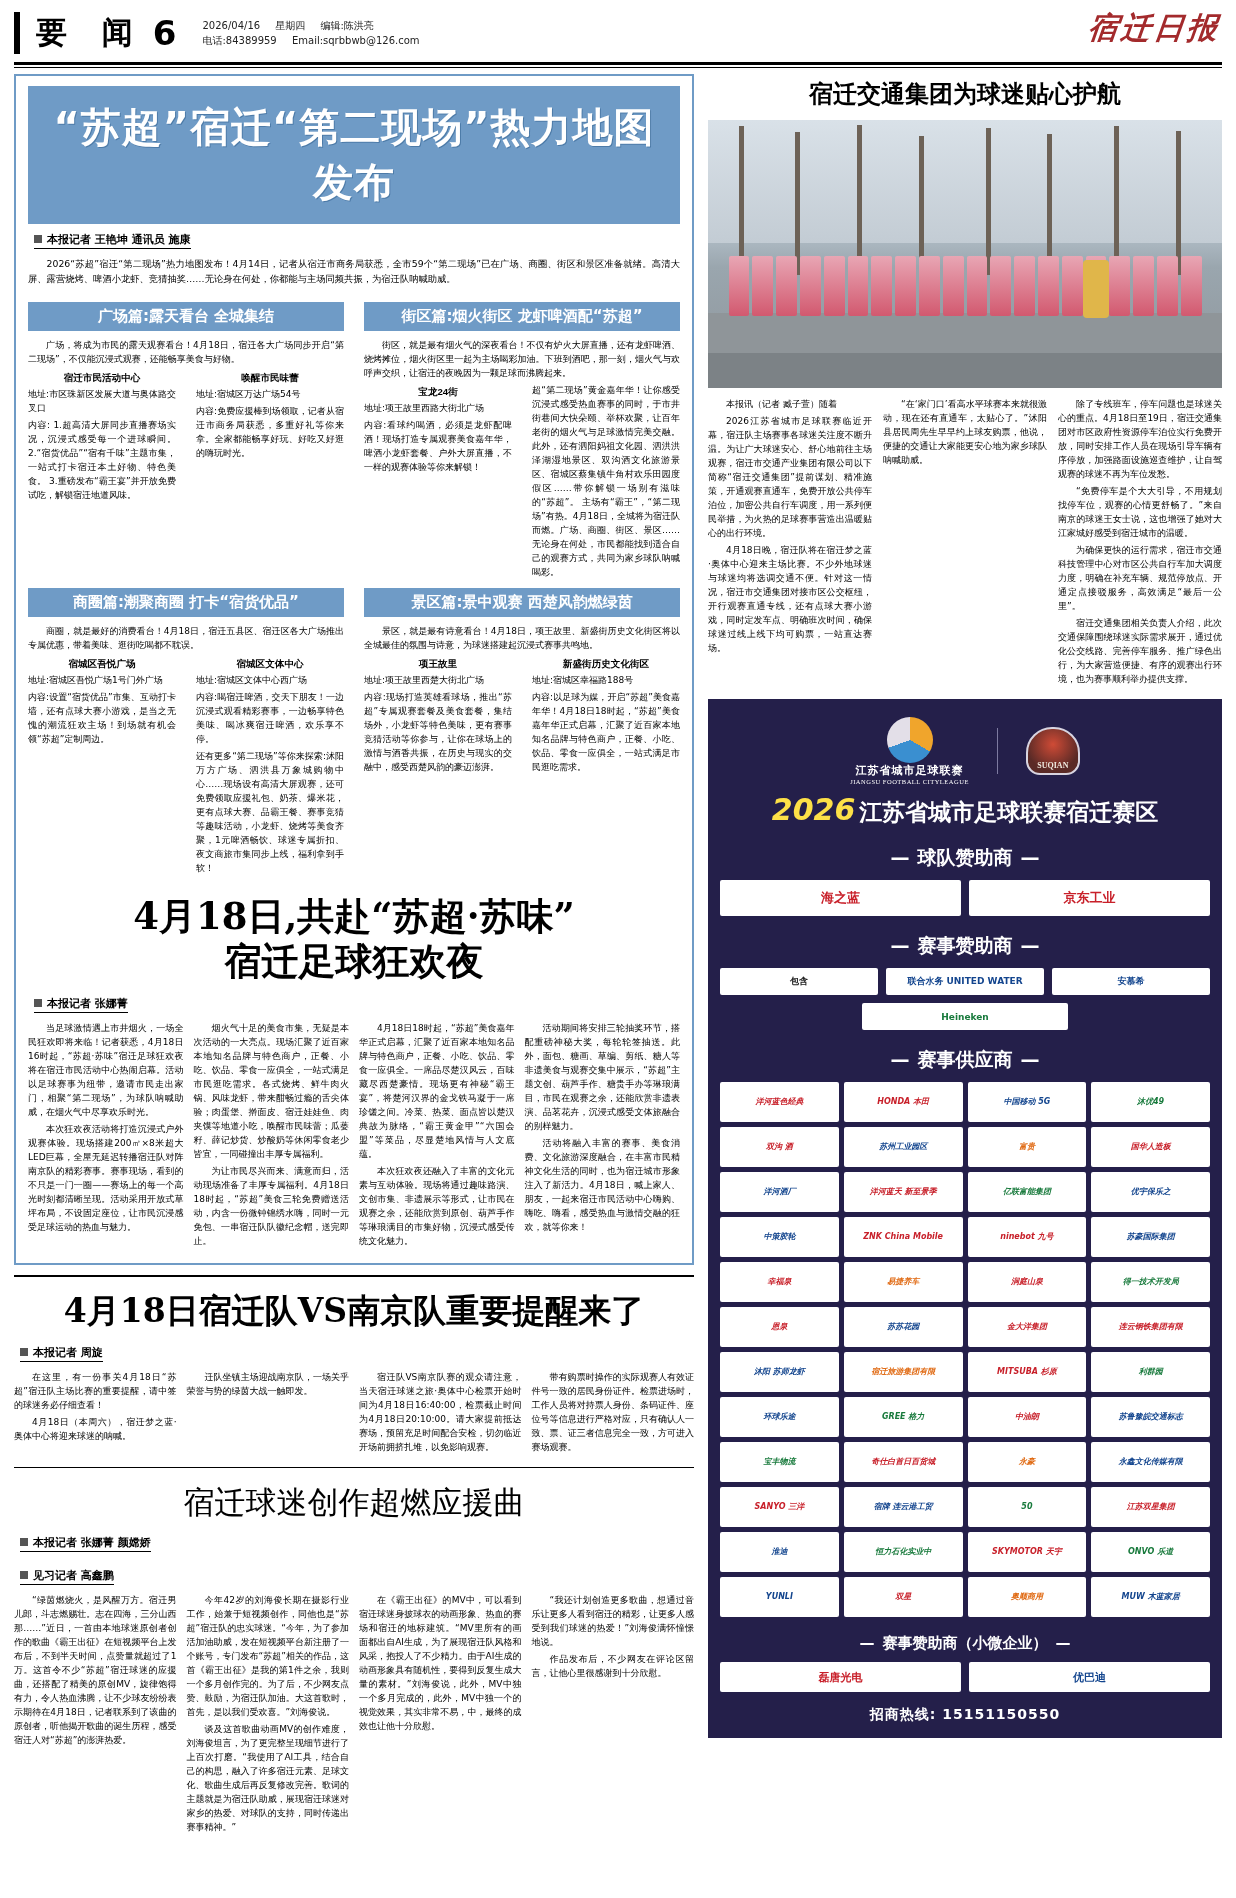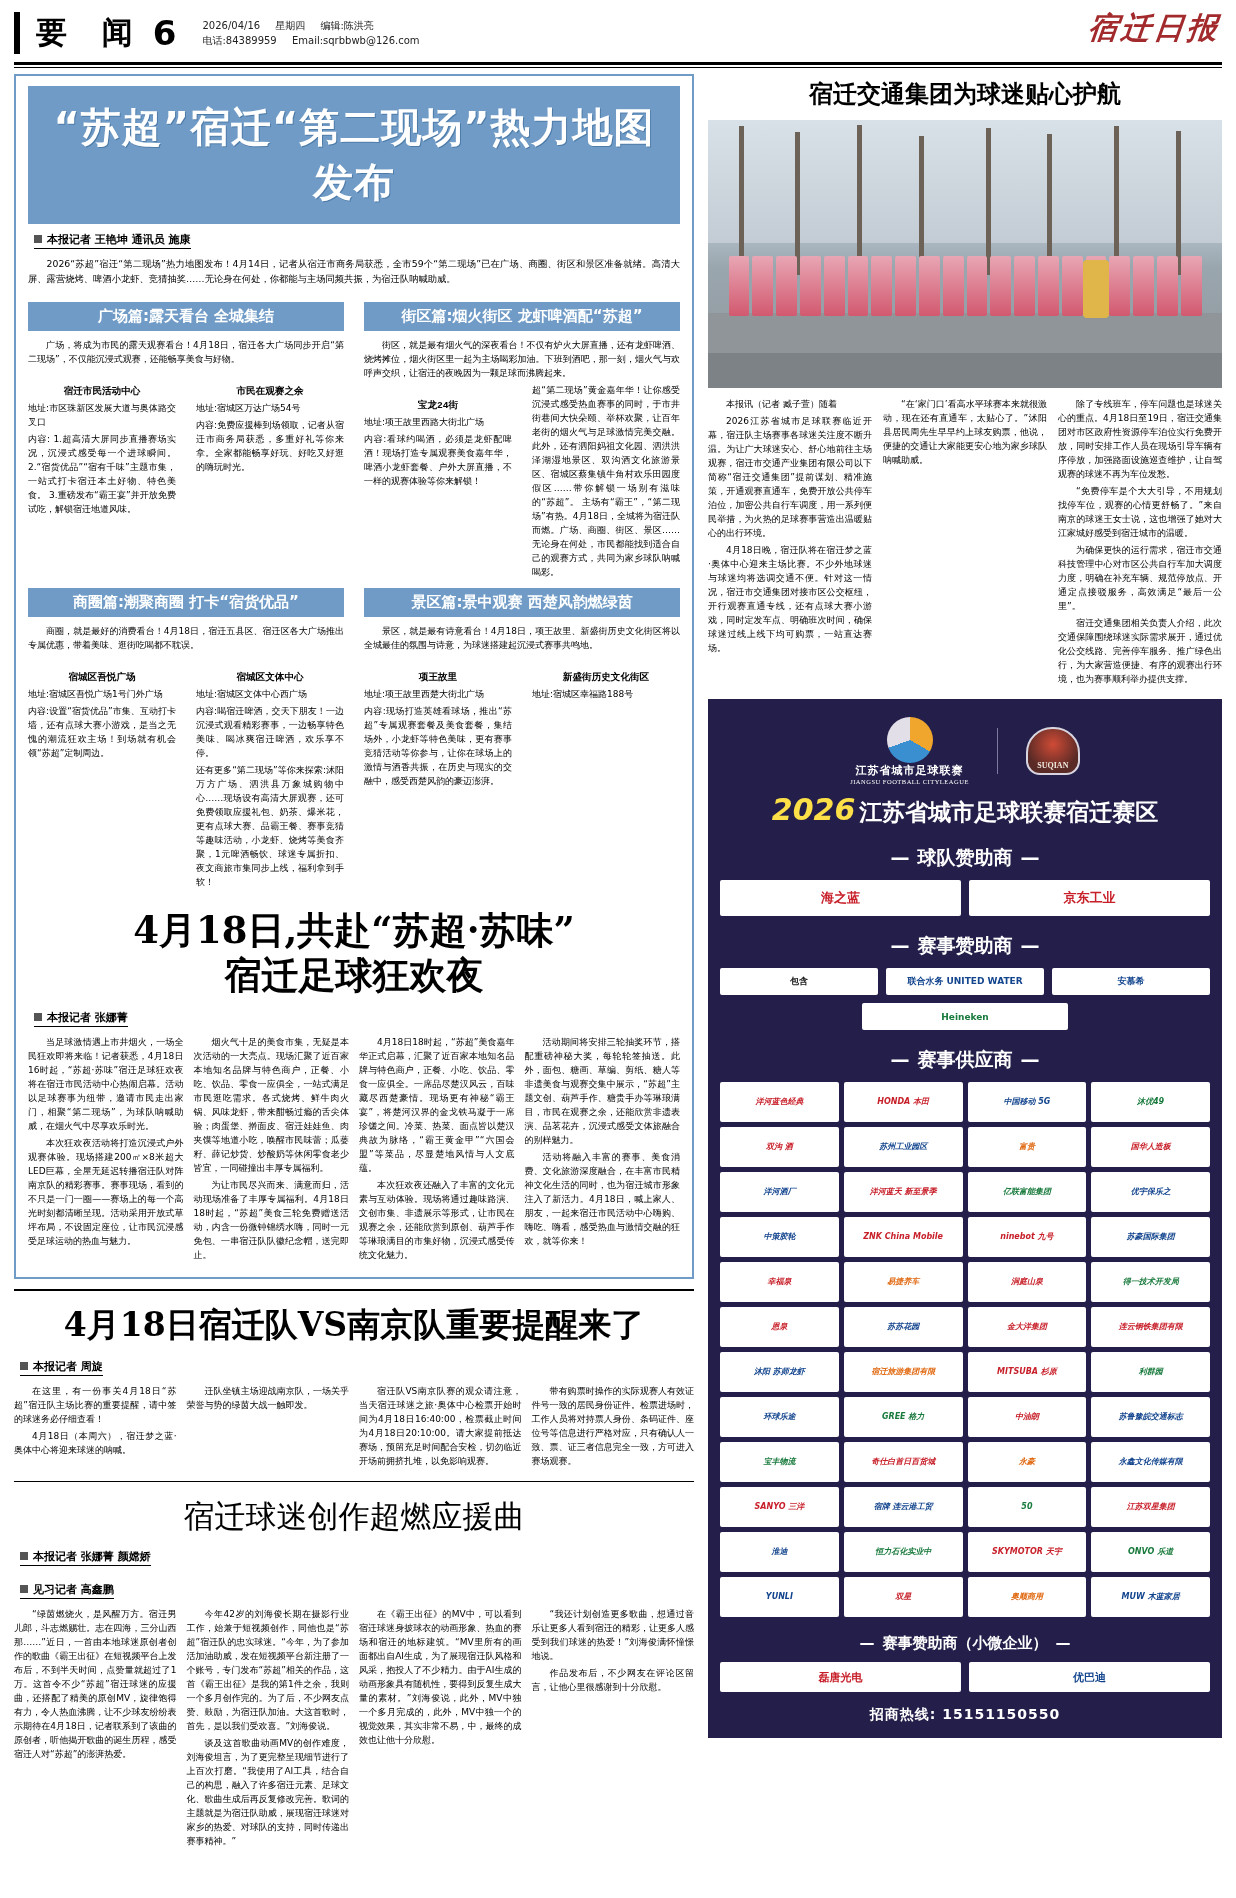--- a/index.html
+++ b/index.html
@@ -42,22 +42,22 @@
      padding:5px 0;margin:6px 0 7px 0;font-family:"DejaVu Sans","Liberation Sans",sans-serif;}
 
   .twocol{display:flex;gap:20px;}
   .half{width:50%;}
   .col4{display:flex;gap:10px;}
   .c4{flex:1;}
 
   p.body{font-size:9px;line-height:14px;text-align:justify;text-indent:2em;margin:0 0 3px 0;
      font-family:"DejaVu Sans","Liberation Sans",sans-serif;}
   p.body.noind{text-indent:0;}
-  .center-sm{font-size:9.6px;line-height:14px;text-align:center;font-weight:bold;margin:16px 0 2px 0;
-     font-family:Liberation Mono, monospace;}
+  .center-sm{font-size:9.6px;line-height:14px;text-align:center;font-weight:bold;margin:2px 0 2px 0;
+     font-family:Liberation Sans, sans-serif;}
 
   h2.big{font-size:37px;font-weight:bold;text-align:center;margin:16px 0 4px 0;line-height:1.22;
      font-family:"DejaVu Serif","Liberation Serif",serif;}
   h2.big2{font-size:33px;font-weight:bold;text-align:center;margin:14px 0 6px 0;line-height:1.2;
      font-family:"DejaVu Serif","Liberation Serif",serif;}
   h2.big3{font-size:31px;font-weight:normal;text-align:center;margin:16px 0 6px 0;line-height:1.2;
      font-family:"DejaVu Serif","Liberation Serif",serif;}
 
   .hr-thin{height:1px;background:#000;margin:10px 0 0 0;}
 
@@ -163,21 +163,21 @@
             <div class="twocol">
               <div class="half">
                 <div class="center-sm">宿迁市民活动中心</div>
                 <p class="body noind">地址:市区珠新区发展大道与奥体路交叉口</p>
                 <p class="body noind">内容:
 1.超高清大屏同步直播赛场实况，沉浸式感受每一个进球瞬间。
 2.“宿货优品”“宿有千味”主题市集，一站式打卡宿迁本土好物、特色美食。
 3.重磅发布“霸王宴”并开放免费试吃，解锁宿迁地道风味。</p>
               </div>
               <div class="half">
-                <div class="center-sm">市民在观赛之余</div>
+                <div class="center-sm">唤醒市民味蕾</div>
                 <p class="body noind">地址:宿城区万达广场54号</p>
                 <p class="body noind">内容:免费应援棒到场领取，记者从宿迁市商务局获悉，多重好礼等你来拿。全家都能畅享好玩、好吃又好逛的嗨玩时光。</p>
               </div>
             </div>
           </div>
 
           <div class="half">
             <div class="subhdr">街区篇:烟火街区 龙虾啤酒配“苏超”</div>
             <p class="body">街区，就是最有烟火气的深夜看台！不仅有炉火大屏直播，还有龙虾啤酒、烧烤摊位，烟火街区里一起为主场喝彩加油。下班到酒吧，那一刻，烟火气与欢呼声交织，让宿迁的夜晚因为一颗足球而沸腾起来。</p>
             <div class="twocol">
@@ -219,20 +219,21 @@
             <p class="body">景区，就是最有诗意看台！4月18日，项王故里、新盛街历史文化街区将以全城最佳的氛围与诗意，为球迷搭建起沉浸式赛事共鸣地。</p>
             <div class="twocol">
               <div class="half">
                 <div class="center-sm">项王故里</div>
                 <p class="body noind">地址:项王故里西楚大街北广场</p>
                 <p class="body noind">内容:现场打造英雄看球场，推出“苏超”专属观赛套餐及美食套餐，集结场外，小龙虾等特色美味，更有赛事竞猜活动等你参与，让你在球场上的激情与酒香共振，在历史与现实的交融中，感受西楚风韵的豪迈澎湃。</p>
               </div>
               <div class="half">
                 <div class="center-sm">新盛街历史文化街区</div>
                 <p class="body noind">地址:宿城区幸福路188号</p>
+                <p class="body noind">内容:以足球为媒，开启“苏超”美食嘉年华！4月18日18时起，“苏超”美食嘉年华正式启幕，汇聚了近百家本地知名品牌与特色商户，正餐、小吃、饮品、零食一应俱全，一站式满足市民逛吃需求。</p>
               </div>
             </div>
           </div>
         </div>
 
         
         <h2 class="big">
           <span>4月18日,共赴“苏超·苏味”</span><br>
           <span>宿迁足球狂欢夜</span>
         </h2>

